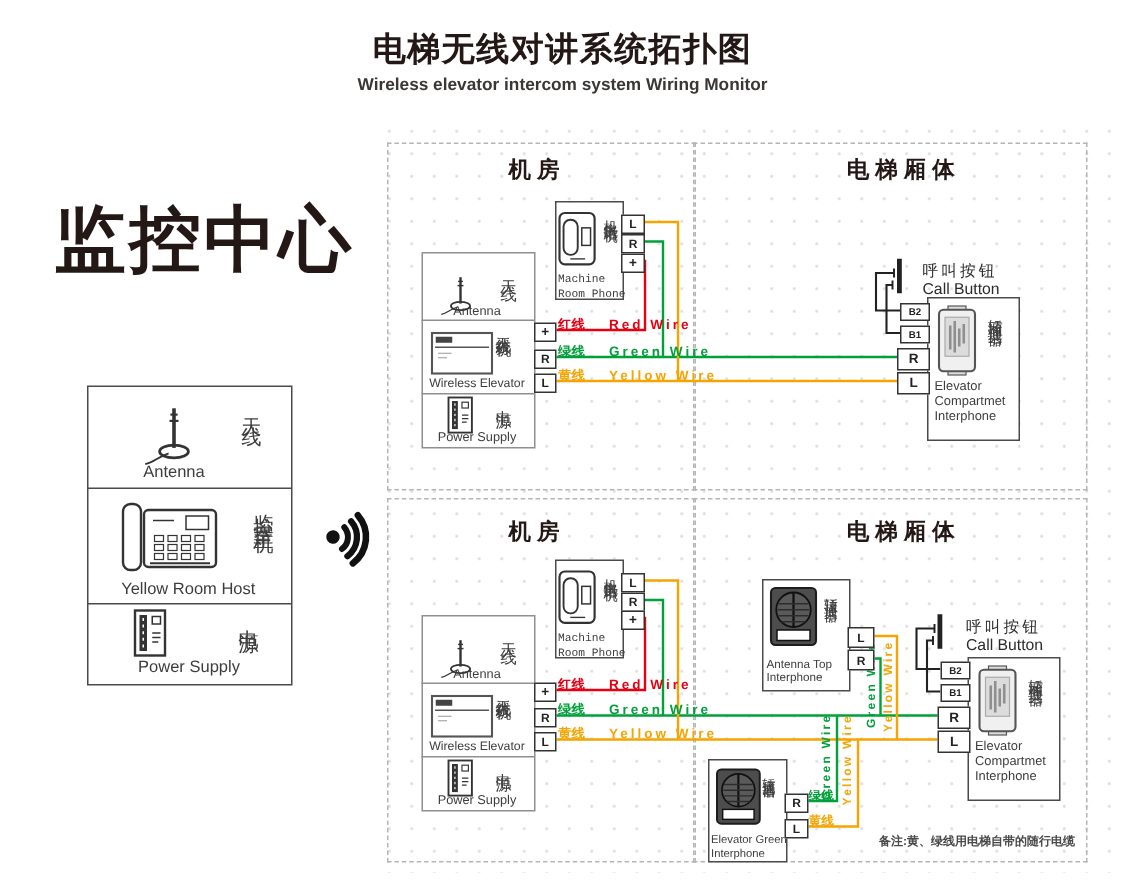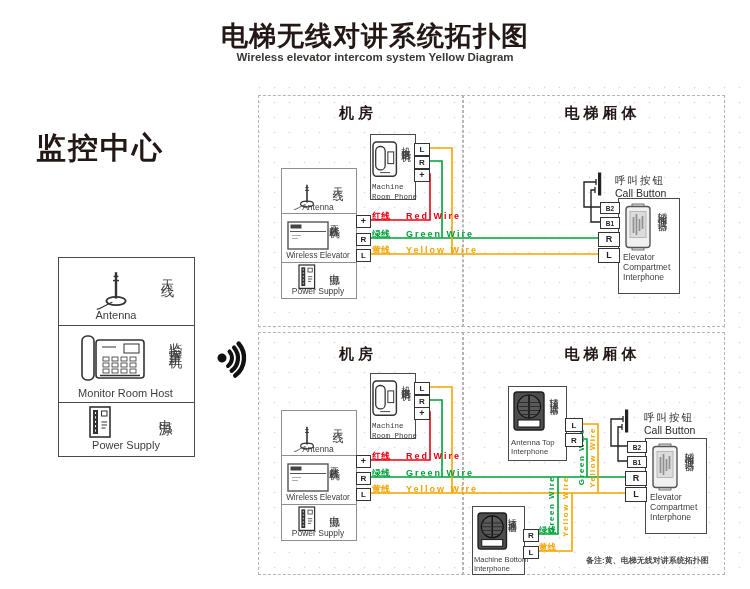--- a/index.html
+++ b/index.html
@@ -29,42 +29,42 @@
   .seclbl{position:absolute;z-index:3;font-size:15px;font-weight:900;letter-spacing:4px;
           color:#231815;text-align:center;}
   svg.layer{position:absolute;left:0;top:0;z-index:2;pointer-events:none;}
   .small-en{font-size:7.5px;line-height:1.3;color:#3d3d3d;font-family:Liberation Mono, monospace;}
 </style>
 </head>
 <body>
 
 <div id="stage">
 
-  <div class="a ctr hd" style="left:125px;top:18px;width:500px;font-size:27px;letter-spacing:1px;">电梯无线对讲系统拓扑图</div>
-  <div class="a ctr" style="left:125px;top:51px;width:500px;font-size:11.5px;font-weight:bold;color:#3a3735;">Wireless elevator intercom system Yellow Diagram</div>
-  <div class="a hd" style="left:36px;top:128px;font-size:30px;letter-spacing:2px;">监控中心</div>
+  <div class="a ctr hd" style="left:125px;top:18px;width:500px;font-size:22px;letter-spacing:1px;">电梯无线对讲系统拓扑图</div>
+  <div class="a ctr" style="left:125px;top:51px;width:500px;font-size:11.5px;font-weight:bold;color:#3a3735;">Wireless elevator intercom system Wiring Monitor</div>
+  <div class="a hd" style="left:36px;top:128px;font-size:48px;letter-spacing:2px;">监控中心</div>
 
   <div class="dots" style="left:252px;top:80px;width:495px;height:502px;"></div>
   <div class="dash" style="left:258px;top:95px;width:204px;height:230px;"></div>
   <div class="dash" style="left:462px;top:95px;width:261px;height:230px;"></div>
   <div class="dash" style="left:258px;top:332px;width:204px;height:241px;"></div>
   <div class="dash" style="left:462px;top:332px;width:261px;height:241px;"></div>
 
   <div class="seclbl" style="left:308px;top:104px;width:100px;">机房</div>
   <div class="seclbl" style="left:545px;top:104px;width:115px;">电梯厢体</div>
   <div class="seclbl" style="left:308px;top:345px;width:100px;">机房</div>
   <div class="seclbl" style="left:545px;top:345px;width:115px;">电梯厢体</div>
 
   <div class="b15" style="left:58px;top:257px;width:135px;height:198px;"></div>
   <div class="hr15" style="left:58px;top:325px;width:136px;"></div>
   <div class="hr15" style="left:58px;top:402px;width:136px;"></div>
   <div class="zh-v" style="left:158px;top:268px;height:42px;font-size:13.5px;letter-spacing:5px;">天线</div>
   <div class="txt ctr" style="left:78px;top:309px;width:76px;font-size:11px;">Antenna</div>
   <div class="zh-v" style="left:150px;top:332px;width:34px;height:56px;font-size:13.5px;letter-spacing:3px;">监控室主机</div>
-  <div class="txt ctr" style="left:60px;top:387px;width:131px;font-size:11px;">Monitor Room Host</div>
+  <div class="txt ctr" style="left:60px;top:387px;width:131px;font-size:11px;">Yellow Room Host</div>
   <div class="zh-v" style="left:156px;top:408px;height:36px;font-size:13.5px;letter-spacing:4px;">电源</div>
   <div class="txt ctr" style="left:66px;top:439px;width:120px;font-size:11px;">Power Supply</div>
 
   <div class="b15" style="left:370px;top:134px;width:44px;height:64px;"></div>
   <div class="zh-v" style="left:399px;top:139px;height:56px;font-size:9.5px;letter-spacing:1.5px;">机房电话机</div>
   <div class="txt small-en" style="left:372px;top:183px;">
     <span style="display:block">Machine</span>
     <span style="display:block">Room Phone</span>
   </div>
   <div class="term t-s" style="left:414px;top:143px;width:14px;height:11px;">L</div>
@@ -162,34 +162,34 @@
     <span style="display:block">Interphone</span>
   </div>
   <div class="term t-xs" style="left:627px;top:441px;width:18px;height:10px;">B2</div>
   <div class="term t-xs" style="left:627px;top:456px;width:18px;height:10px;">B1</div>
   <div class="term t-m" style="left:625px;top:470.5px;width:20px;height:13px;">R</div>
   <div class="term t-m" style="left:625px;top:486.5px;width:20px;height:13px;">L</div>
 
   <div class="b15" style="left:472px;top:506px;width:51px;height:67px;"></div>
   <div class="zh-v" style="left:507px;top:511px;height:52px;font-size:8.8px;letter-spacing:1.5px;">轿底通话器</div>
   <div class="txt" style="left:474px;top:555px;font-size:7.5px;line-height:1.2;color:#3d3d3d;">
-    <span style="display:block">Machine Bottom</span>
+    <span style="display:block">Elevator Green</span>
     <span style="display:block">Interphone</span>
   </div>
   <div class="term t-s" style="left:523px;top:528.5px;width:14px;height:11px;">R</div>
   <div class="term t-s" style="left:523px;top:545.5px;width:14px;height:11px;">L</div>
   <div class="txt" style="left: 539px; top: 525px; font-size: 8.5px; font-weight: bold; color: rgb(0, 161, 58);">绿线</div>
   <div class="txt" style="left: 539px; top: 542px; font-size: 8.5px; font-weight: bold; color: rgb(245, 164, 0);">黄线</div>
 
   <div class="rot" style="left: 546px; top: 452px; width: 70px; color: rgb(0, 161, 58);">Green Wire</div>
   <div class="rot" style="left: 557px; top: 453px; width: 70px; color: rgb(245, 164, 0);">Yellow Wire</div>
   <div class="rot" style="left: 516px; top: 500px; width: 70px; color: rgb(0, 161, 58);">Green Wire</div>
   <div class="rot" style="left: 530px; top: 502px; width: 70px; color: rgb(245, 164, 0);">Yellow Wire</div>
 
-  <div class="txt" style="left:586px;top:555px;font-size:8px;font-weight:bold;color:#4a4a4a;">备注:黄、电梯无线对讲系统拓扑图</div>
+  <div class="txt" style="left:586px;top:555px;font-size:8px;font-weight:bold;color:#4a4a4a;">备注:黄、绿线用电梯自带的随行电缆</div>
 
   <svg class="layer" width="750" height="589" viewBox="0 0 750 589">
     <defs>
       <g id="i-ant" stroke="#333" fill="none">
         <ellipse cx="0" cy="0" rx="8" ry="3.5" stroke-width="1.5"></ellipse>
         <line x1="0" y1="-2" x2="0" y2="-24" stroke-width="2"></line>
         <line x1="-2.5" y1="-17" x2="2.5" y2="-17" stroke-width="1.2"></line>
         <line x1="-2" y1="-20.5" x2="2" y2="-20.5" stroke-width="1.2"></line>
         <path d="M -3 1 C -9 3 -11 6 -16 7" stroke-width="1"></path>
       </g>

